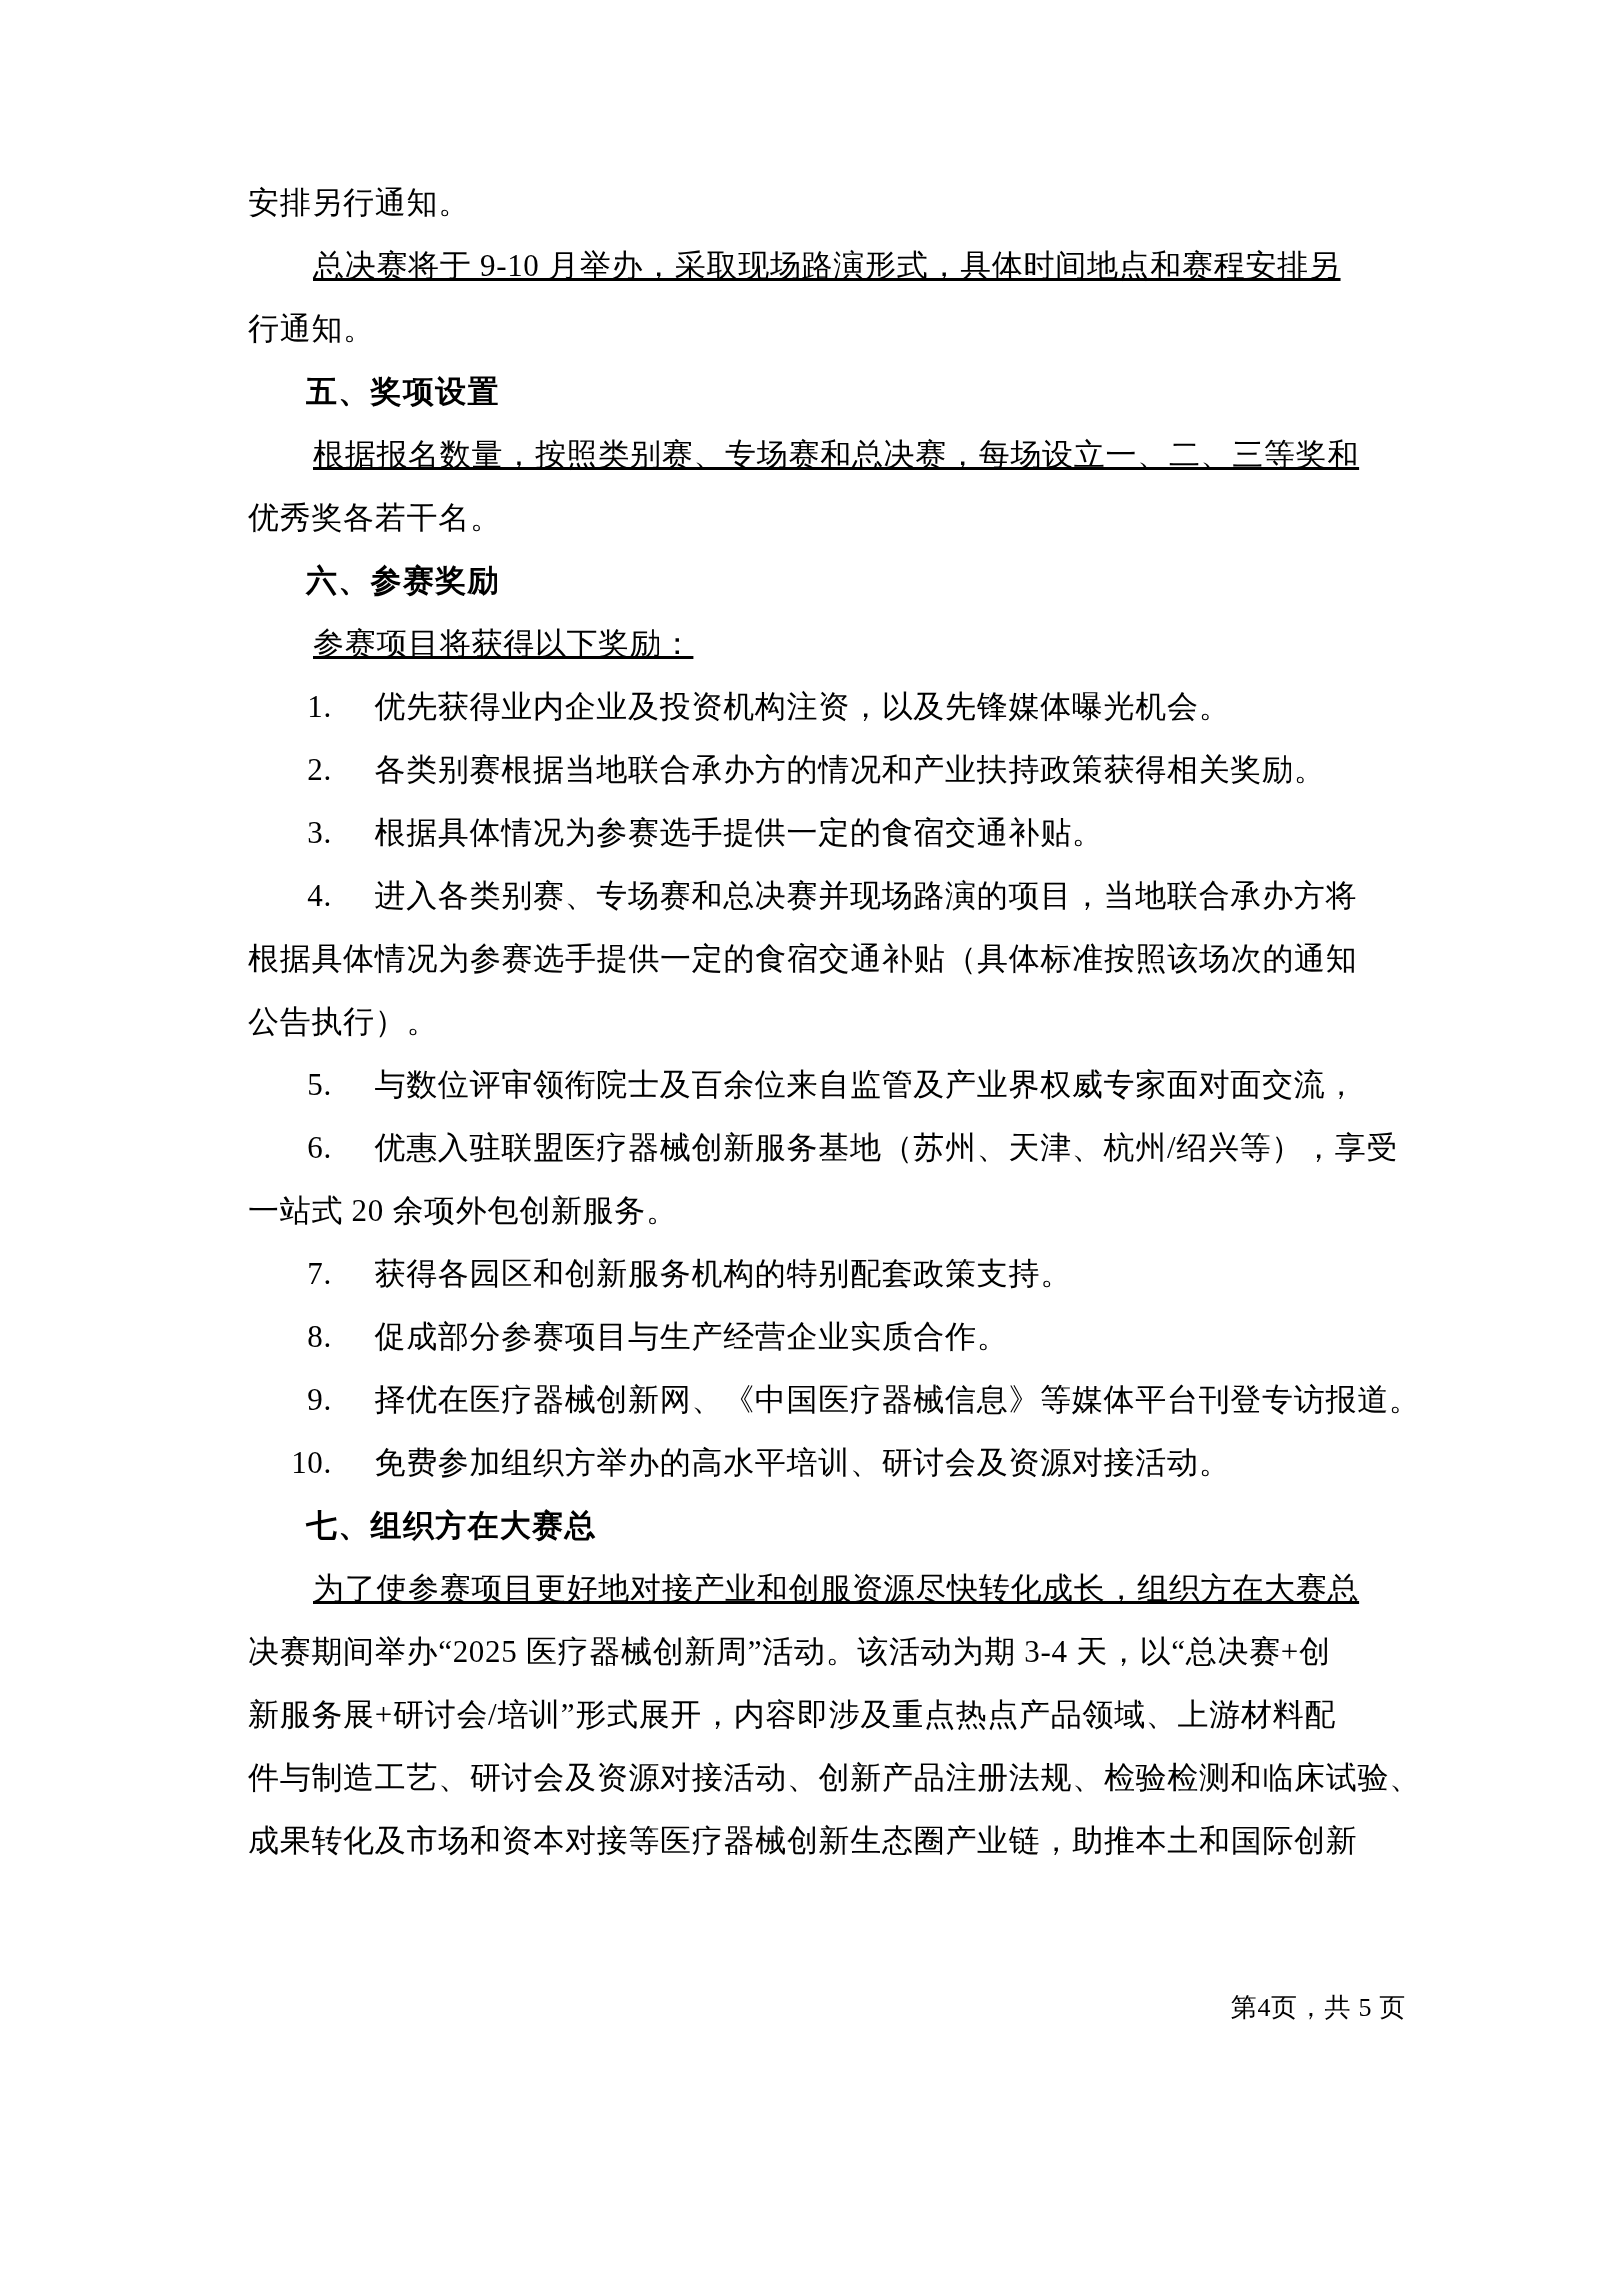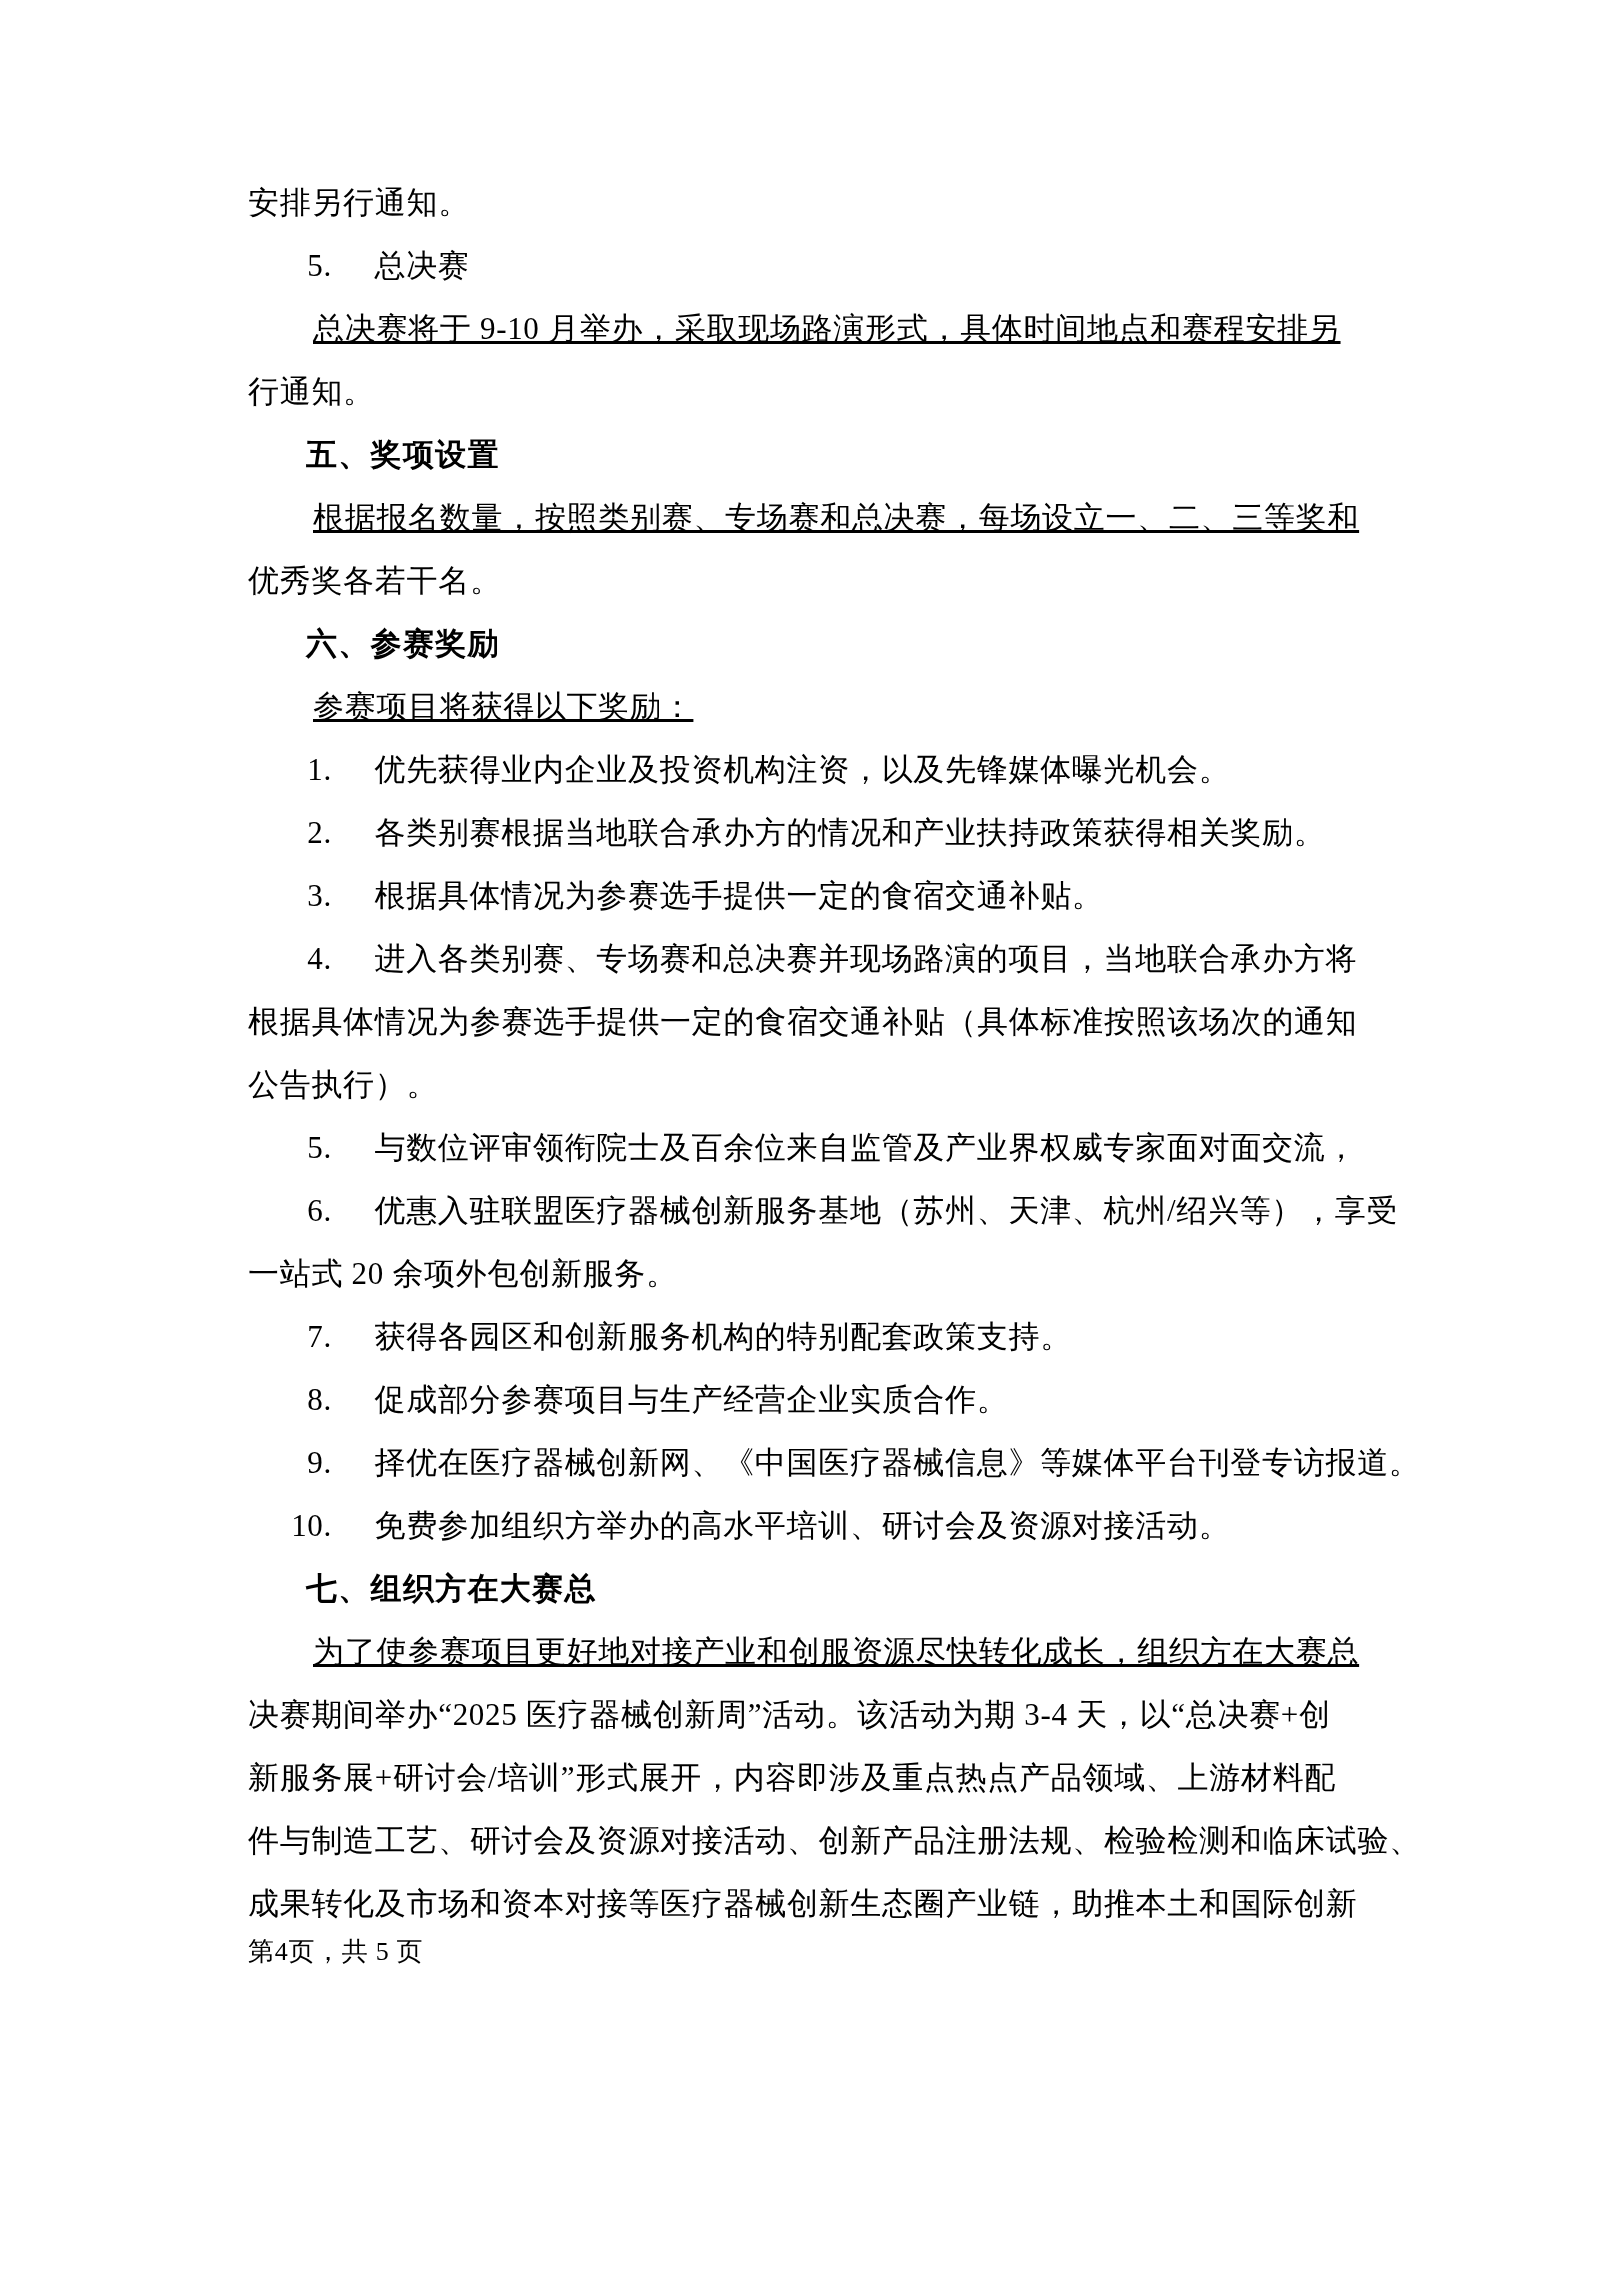--- a/index.html
+++ b/index.html
@@ -43,40 +43,36 @@
   .list-number {
     display: inline-block;
     width: 118px;
     padding-right: 34px;
     box-sizing: border-box;
     text-align: right;
   }
   .page-footer {
     position: absolute;
     left: 248px;
-    top: 1932px;
+    top: 1988px;
     width: 1158px;
     height: 39px;
     line-height: 39px;
-    text-align: left;
+    text-align: right;
     font-size: 26px;
     letter-spacing: 0.7px;
   }
 </style>
 </head>
 <body>
 
 <div class="doc-body">
     <div class="doc-line plain">
     
     <span class="line-text">安排另行通知。</span>
-  </div>
-    <div class="doc-line numbered">
-    <span class="list-number">5.</span>
-    <span class="line-text">总决赛</span>
   </div>
     <div class="doc-line indent">
     
     <span class="line-text">总决赛将于 9-10 月举办，采取现场路演形式，具体时间地点和赛程安排另</span>
   </div>
     <div class="doc-line plain">
     
     <span class="line-text">行通知。</span>
   </div>
     <div class="doc-line heading">

